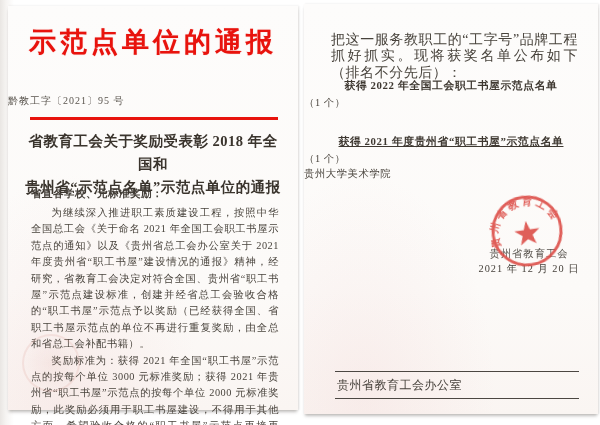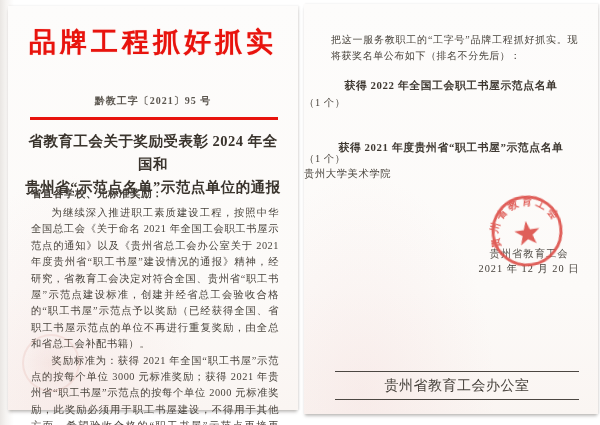--- a/index.html
+++ b/index.html
@@ -22,21 +22,21 @@
   
   .red-header {
     position:absolute; top:18px; left:0; right:0;
     text-align:center;
     font-size:27px; font-weight:bold; color:#e8130d;
     letter-spacing:4px; white-space:nowrap;
     text-shadow:0 0 1px rgba(232,19,13,0.4);
   }
   .doc-number {
     position:absolute; top:88px; left:0; right:0;
-    text-align:center; font-size:10px; color:#5a554e; letter-spacing:1px;font-weight:bold;
+    font-size:10px; color:#5a554e; letter-spacing:1px;
   }
   .red-rule {
     position:absolute; top:111px; left:22px; right:20px; height:2.5px;
     background:#e8130d;
   }
   .doc-title {
     position:absolute; top:124px; left:14px; right:14px;
     text-align:center; font-size:14.5px; font-weight:bold;
     color:#3a342d; line-height:23px; letter-spacing:0.5px;
   }
@@ -54,33 +54,33 @@
 
   
   .watermark {
     position:absolute; left:14px; bottom:18px; width:58px; height:58px;
     border:2px solid rgba(215,150,140,0.18); border-radius:50%;
     background:radial-gradient(circle, rgba(220,160,150,0.10), rgba(255,255,255,0) 70%);
   }
 
   
   #p2-body { top:28px; left:27px; right:20px; position:absolute;
-    font-size:10px; line-height:16.4px; color:#48433c; text-align:justify; letter-spacing:0.55px; }
+    font-size:14px; line-height:16.4px; color:#48433c; text-align:justify; letter-spacing:0.55px; }
   .award-heading {
     position:absolute; left:0; right:0; text-align:center;
     font-size:10.8px; font-weight:bold; color:#3e3831; letter-spacing:0.6px;
   }
   .award-line {
     position:absolute; left:0; right:0; 
     font-size:10.3px; color:#4a453e; letter-spacing:0.6px;
   }
   #award1-heading { top:75px; }
   #award1-count   { top:92px; }
   #award1-winner  { top:107px; }
-  #award2-heading { top:137px; }
+  #award2-heading { top:131px;text-decoration:underline; }
   #award2-count   { top:148px; }
   #award2-winner  { top:163px; }
 
   .signature {
     position:absolute; top:243px; left:150px; width:150px;
     text-align:center; font-size:10.3px; color:#55504a; letter-spacing:1px;
   }
   .sign-date {
     position:absolute; top:258px; left:150px; width:150px;
     text-align:center; font-size:10.3px; color:#45403a; letter-spacing:1px;
@@ -88,36 +88,36 @@
   .seal {
     position:absolute; top:190px; left:186px; width:74px; height:74px;
     color:#dc4a44; opacity:0.88; transform:rotate(-8deg);
     filter:blur(0.2px);
   }
   .seal svg { width:100%; height:100%; }
 
   .footer-bar {
     position:absolute; top:367px; left:31px; right:19px;
     border-top:1.6px solid #4c4742; border-bottom:1.6px solid #4c4742;
-    display:flex; justify-content:center; align-items:center;
-    padding:4.5px 2px; font-size:14px; color:#45403a; letter-spacing:0.5px;font-family:Liberation Serif, serif;
+    display:flex; justify-content:flex-start; align-items:center;
+    padding:4.5px 2px; font-size:12px; color:#45403a; letter-spacing:0.5px;font-family:Liberation Serif, serif;
   }
 </style>
 </head>
 <body>
 
 <div class="page" id="page1">
-  <div class="red-header">品牌工程抓好抓实</div>
+  <div class="red-header">示范点单位的通报</div>
 
   <div class="doc-number">黔教工字〔2021〕95 号</div>
 
   <div class="red-rule"></div>
 
   <div class="doc-title">
-    <div>省教育工会关于奖励受表彰 2024 年全国和</div>
+    <div>省教育工会关于奖励受表彰 2018 年全国和</div>
     <div>贵州省“示范点名单”示范点单位的通报</div>
   </div>
 
   <div class="salutation">省直各学校、元标准奖励：</div>
 
   <div class="body-block" id="p1-body">
     <p>为继续深入推进职工素质建设工程，按照中华全国总工会《关于命名 2021 年全国工会职工书屋示范点的通知》以及《贵州省总工会办公室关于 2021 年度贵州省“职工书屋”建设情况的通报》精神，经研究，省教育工会决定对符合全国、贵州省“职工书屋”示范点建设标准，创建并经省总工会验收合格的“职工书屋”示范点予以奖励（已经获得全国、省职工书屋示范点的单位不再进行重复奖励，由全总和省总工会补配书籍）。</p>
     <p>奖励标准为：获得 2021 年全国“职工书屋”示范点的按每个单位 3000 元标准奖励；获得 2021 年贵州省“职工书屋”示范点的按每个单位 2000 元标准奖励，此奖励必须用于职工书屋建设，不得用于其他方面。希望验收合格的“职工书屋”示范点再接再厉，不断提高和完善书屋建设，努力</p>
   </div>
 

